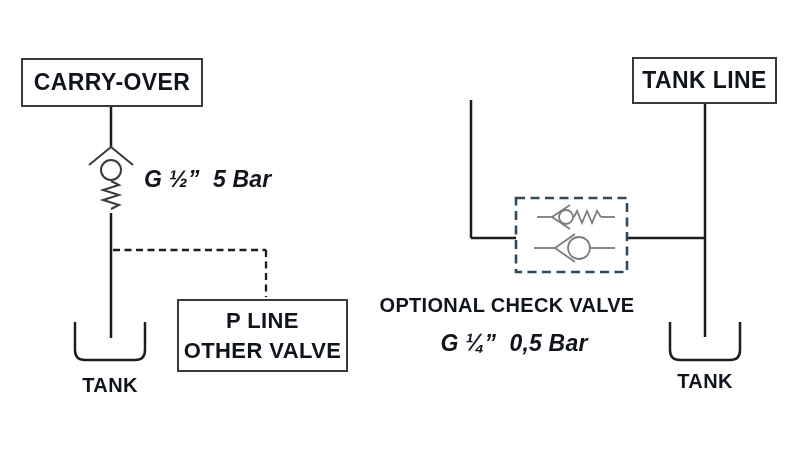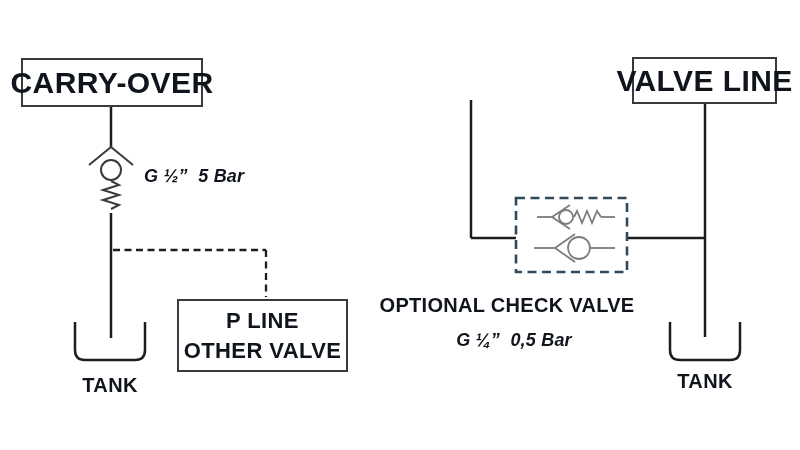--- a/index.html
+++ b/index.html
@@ -12,30 +12,30 @@
   svg{position:absolute;left:0;top:0;}
   .ln{stroke:var(--line);stroke-width:2.5;fill:none;stroke-linecap:butt;}
   .valve-dark{stroke:#3a3a3a;stroke-width:2;fill:none;}
   .valve-dark-circle{stroke:#3a3a3a;stroke-width:2;fill:#ffffff;}
   .gray{stroke:var(--valve-gray);stroke-width:1.8;fill:none;}
   .gray-circle{stroke:var(--valve-gray);stroke-width:1.8;fill:#ffffff;}
   .dash-black{stroke:var(--line);stroke-width:2.3;fill:none;stroke-dasharray:7 4.5;}
   .dash-accent{stroke:var(--dashed-accent);stroke-width:2.6;fill:none;stroke-dasharray:9 5.5;}
   .box{position:absolute;background:#fff;border:2px solid var(--box-border);
        display:flex;align-items:center;justify-content:center;flex-direction:column;
-       color:var(--text);font-size:30px;font-weight:600;letter-spacing:0.4px;white-space:pre;}
+       color:var(--text);font-size:23px;font-weight:600;letter-spacing:0.4px;white-space:pre;}
   .box-carry{left:21px;top:58px;width:178px;height:45px;}
   .box-eht{left:354px;top:58px;width:230px;height:42px;}
   .box-tankline{left:632px;top:57px;width:141px;height:43px;}
   .box-other{left:177px;top:299px;width:167px;height:69px;font-size:22px;line-height:1.35;}
   .cap-label{position:absolute;color:var(--text);font-size:20px;font-weight:600;
              letter-spacing:0.4px;transform:translateX(-50%);white-space:pre;}
   .caption{position:absolute;color:var(--text);font-size:20px;font-weight:700;
            letter-spacing:0.3px;transform:translateX(-50%);white-space:pre;}
-  .spec{position:absolute;color:var(--text);font-size:18px;font-weight:700;
+  .spec{position:absolute;color:var(--text);font-size:23px;font-weight:700;
         font-style:italic;white-space:pre;letter-spacing:0.2px;}
 </style>
 </head>
 <body>
 
 <div class="stage">
 
   <svg width="800" height="450" viewBox="0 0 800 450">
 
     <g>
@@ -83,21 +83,21 @@
       <path class="ln" d="M670,322 L670,350 Q670,360 680,360 L730,360 Q740,360 740,350 L740,322"></path>
     </g>
   </svg>
 
   <div class="box box-carry">
     <span>CARRY-OVER</span>
   </div>
 
 
   <div class="box box-tankline">
-    <span>VALVE LINE</span>
+    <span>TANK LINE</span>
   </div>
 
   <div class="box box-other">
     <span>P LINE</span>
     <span>OTHER VALVE</span>
   </div>
 
   <div class="spec" style="left:144px;top:166px;">G ½”  5 Bar</div>
 
   <div class="cap-label" style="left:110px;top:374px;">TANK</div>

